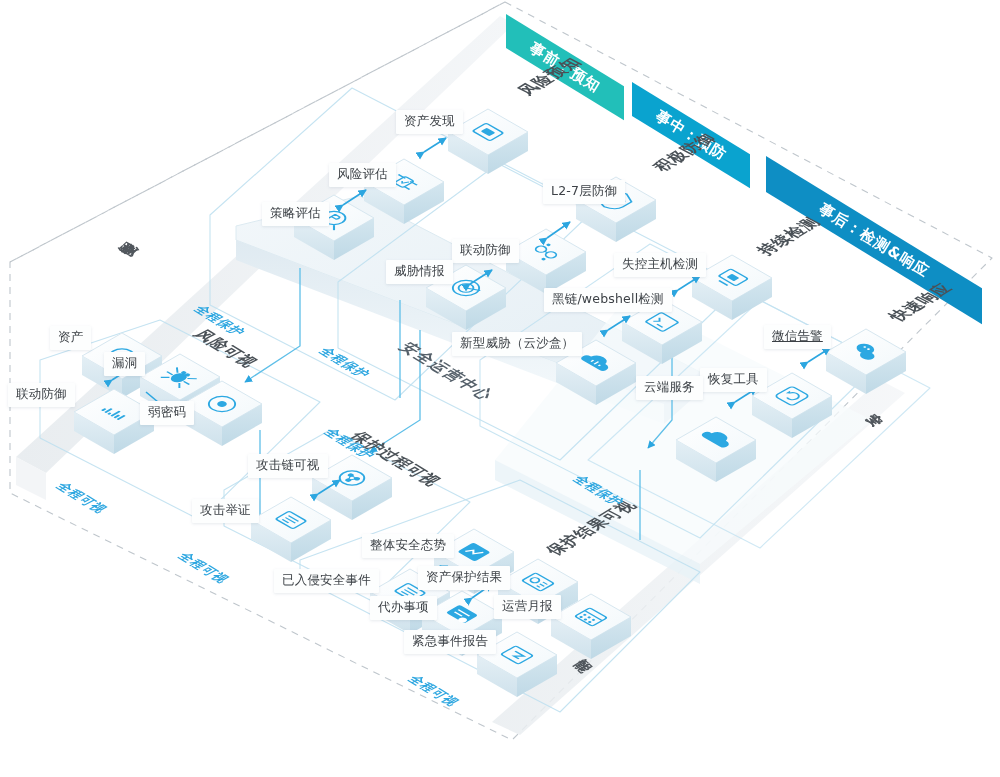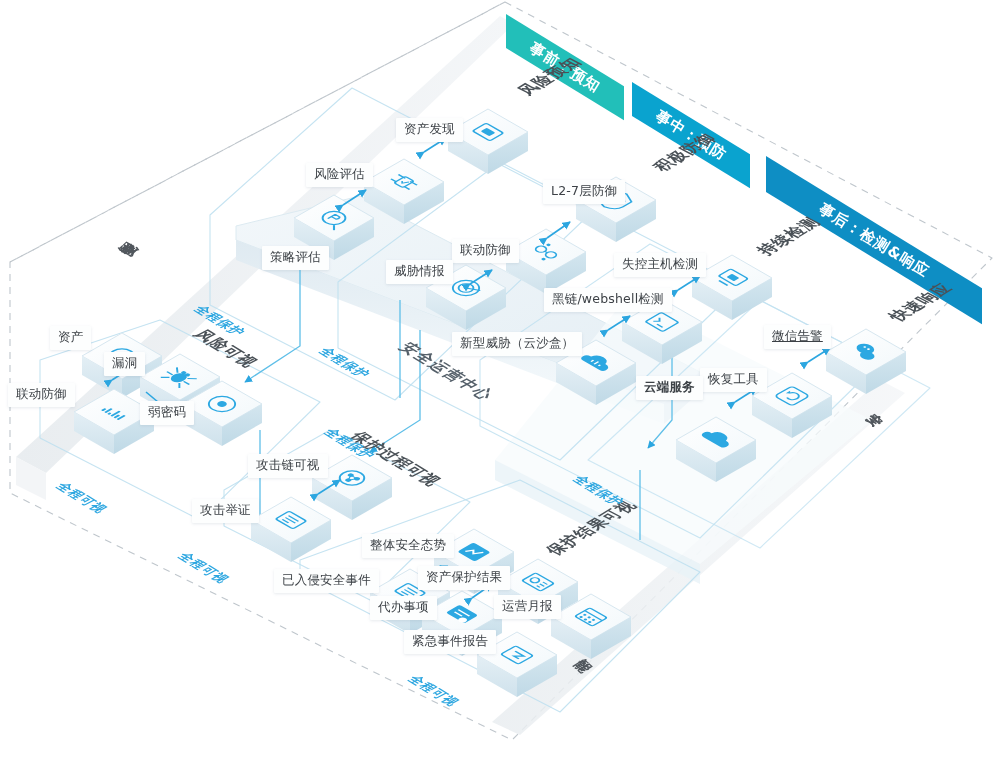--- a/index.html
+++ b/index.html
@@ -434,32 +434,32 @@
 <div class="iso blue" style="left:585px;top:473px;transform:rotate(31.5deg) skewX(-31deg);">全程保护</div>
 <div class="iso blue" style="left:68px;top:480px;transform:rotate(31.5deg) skewX(-31deg);">全程可视</div>
 <div class="iso blue" style="left:190px;top:550px;transform:rotate(31.5deg) skewX(-31deg);">全程可视</div>
 <div class="iso blue" style="left:420px;top:673px;transform:rotate(31.5deg) skewX(-31deg);">全程可视</div>
 
 <div class="iso grey" style="left:104px;top:246px;transform:rotate(-43deg) skewX(18deg);writing-mode:vertical-rl;">智能安全</div>
 <div class="iso grey" style="left:884px;top:404px;transform:rotate(41deg) skewX(-18deg);writing-mode:vertical-rl;">安全</div>
 <div class="iso grey" style="left:592px;top:650px;transform:rotate(41deg) skewX(-18deg);writing-mode:vertical-rl;">智能</div>
 
 <div id="labels">
-      <div class="lbl" style="left: 396px; top: 118px;">资产发现</div>
-      <div class="lbl" style="left: 306px; top: 163px; text-align: center;">风险评估</div>
-      <div class="lbl" style="left: 262px; top: 202px; margin-top: 44px;">策略评估</div>
+      <div class="lbl" style="left: 396px; top: 110px;">资产发现</div>
+      <div class="lbl" style="left: 329px; top: 163px; text-align: center;">风险评估</div>
+      <div class="lbl" style="left: 262px; top: 202px;">策略评估</div>
       <div class="lbl" style="left: 543px; top: 180px;">L2-7层防御</div>
       <div class="lbl" style="left: 452px; top: 239px;">联动防御</div>
       <div class="lbl" style="left: 386px; top: 260px;">威胁情报</div>
       <div class="lbl" style="left: 614px; top: 253px;">失控主机检测</div>
       <div class="lbl" style="left: 528px; top: 288px; margin-left: 16px;">黑链/webshell检测</div>
       <div class="lbl" style="left: 452px; top: 332px;">新型威胁（云沙盒）</div>
       <div class="lbl" style="left: 764px; top: 325px; text-decoration: underline;">微信告警</div>
       <div class="lbl" style="left: 700px; top: 368px;">恢复工具</div>
-      <div class="lbl" style="left: 636px; top: 376px; font-weight: bold;">云端服务</div>
+      <div class="lbl" style="left: 636px; top: 376px;">云端服务</div>
       <div class="lbl" style="left: 50px; top: 326px;">资产</div>
       <div class="lbl" style="left: 104px; top: 352px;">漏洞</div>
       <div class="lbl" style="left: 140px; top: 357px; margin-top: 44px;">弱密码</div>
       <div class="lbl" style="left: 8px; top: 383px;">联动防御</div>
       <div class="lbl" style="left: 248px; top: 454px;">攻击链可视</div>
       <div class="lbl" style="left: 192px; top: 499px;">攻击举证</div>
       <div class="lbl" style="left: 362px; top: 534px;">整体安全态势</div>
       <div class="lbl" style="left: 418px; top: 566px;">资产保护结果</div>
       <div class="lbl" style="left: 274px; top: 569px; text-align: center;">已入侵安全事件</div>
       <div class="lbl" style="left: 370px; top: 596px;">代办事项</div>

